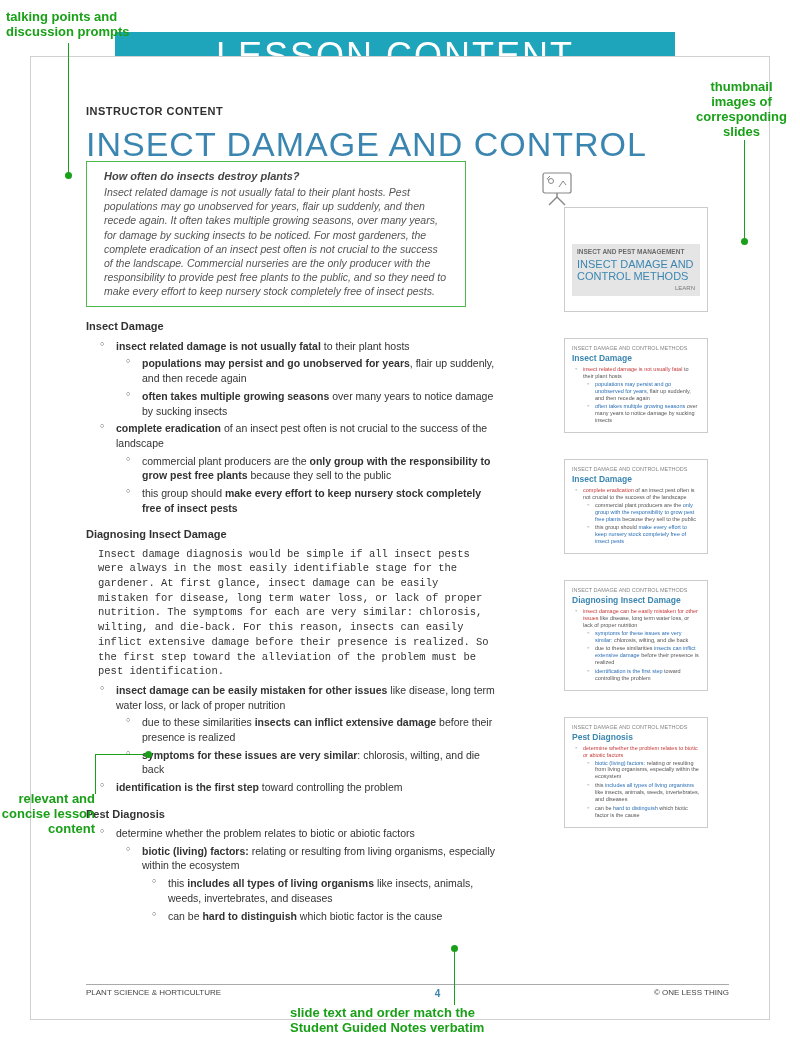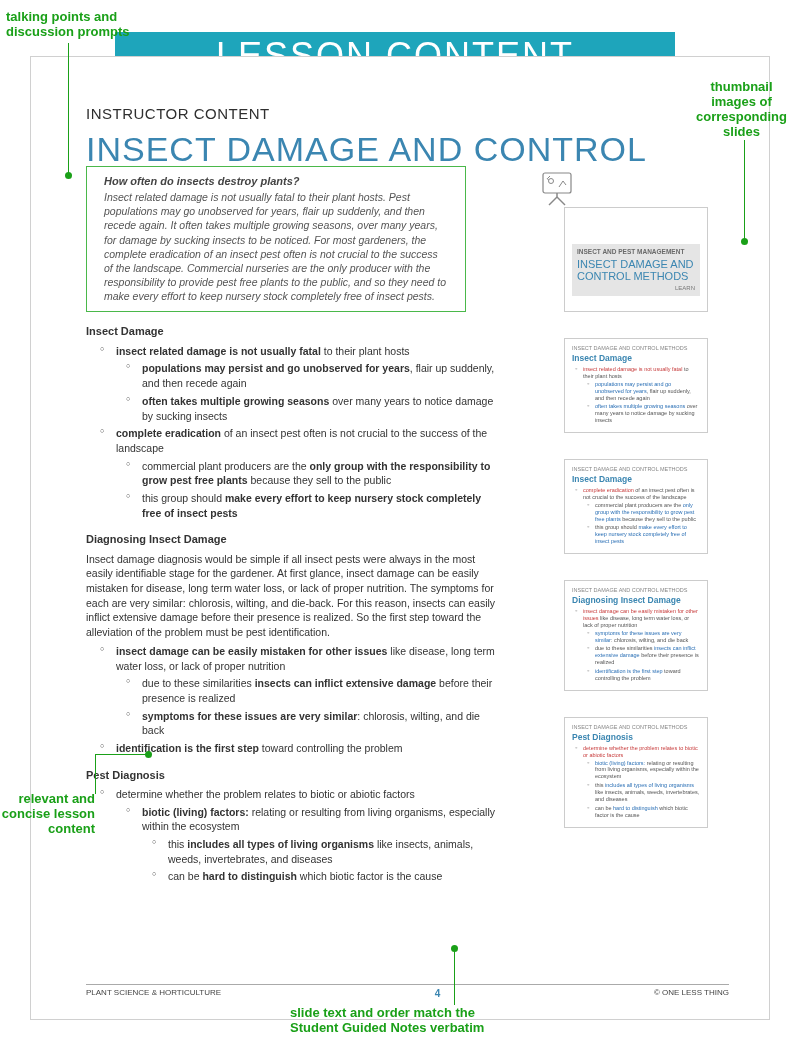--- a/index.html
+++ b/index.html
@@ -51,22 +51,22 @@
     position: absolute;
     top: 56px;
     left: 30px;
     width: 740px;
     height: 964px;
     border: 1px solid #d0d0d0;
     background: #fff;
     padding: 48px 40px 20px 55px;
   }
   .instructor-label {
-    font-size: 15px;
-    font-weight: normal;
+    font-size: 11px;
+    font-weight: bold;
     letter-spacing: 0.5px;
     color: #2f2f2f;
   }
   .title {
     font-family: Impact, 'Arial Black', sans-serif;
     font-size: 34px;
     color: #3b86b1;
     letter-spacing: 1px;
     line-height: 1;
     margin-top: 10px;
@@ -119,21 +119,21 @@
   }
   .content-col ul li::before {
     content: "○";
     position: absolute;
     left: -4px;
     top: 0;
     font-size: 7px;
     color: #333;
   }
   .content-col ul ul { padding-left: 14px; margin-top:3px; }
-  .content-col p { margin: 4px 0; }
+  .content-col p { margin: 4px 12px; font-family: Liberation Mono, monospace; }
   .thumb-col {
     position: absolute;
     top: 150px;
     right: 40px;
     width: 165px;
   }
   .thumb {
     width: 144px;
     border: 1px solid #ccc;
     background: #fff;

